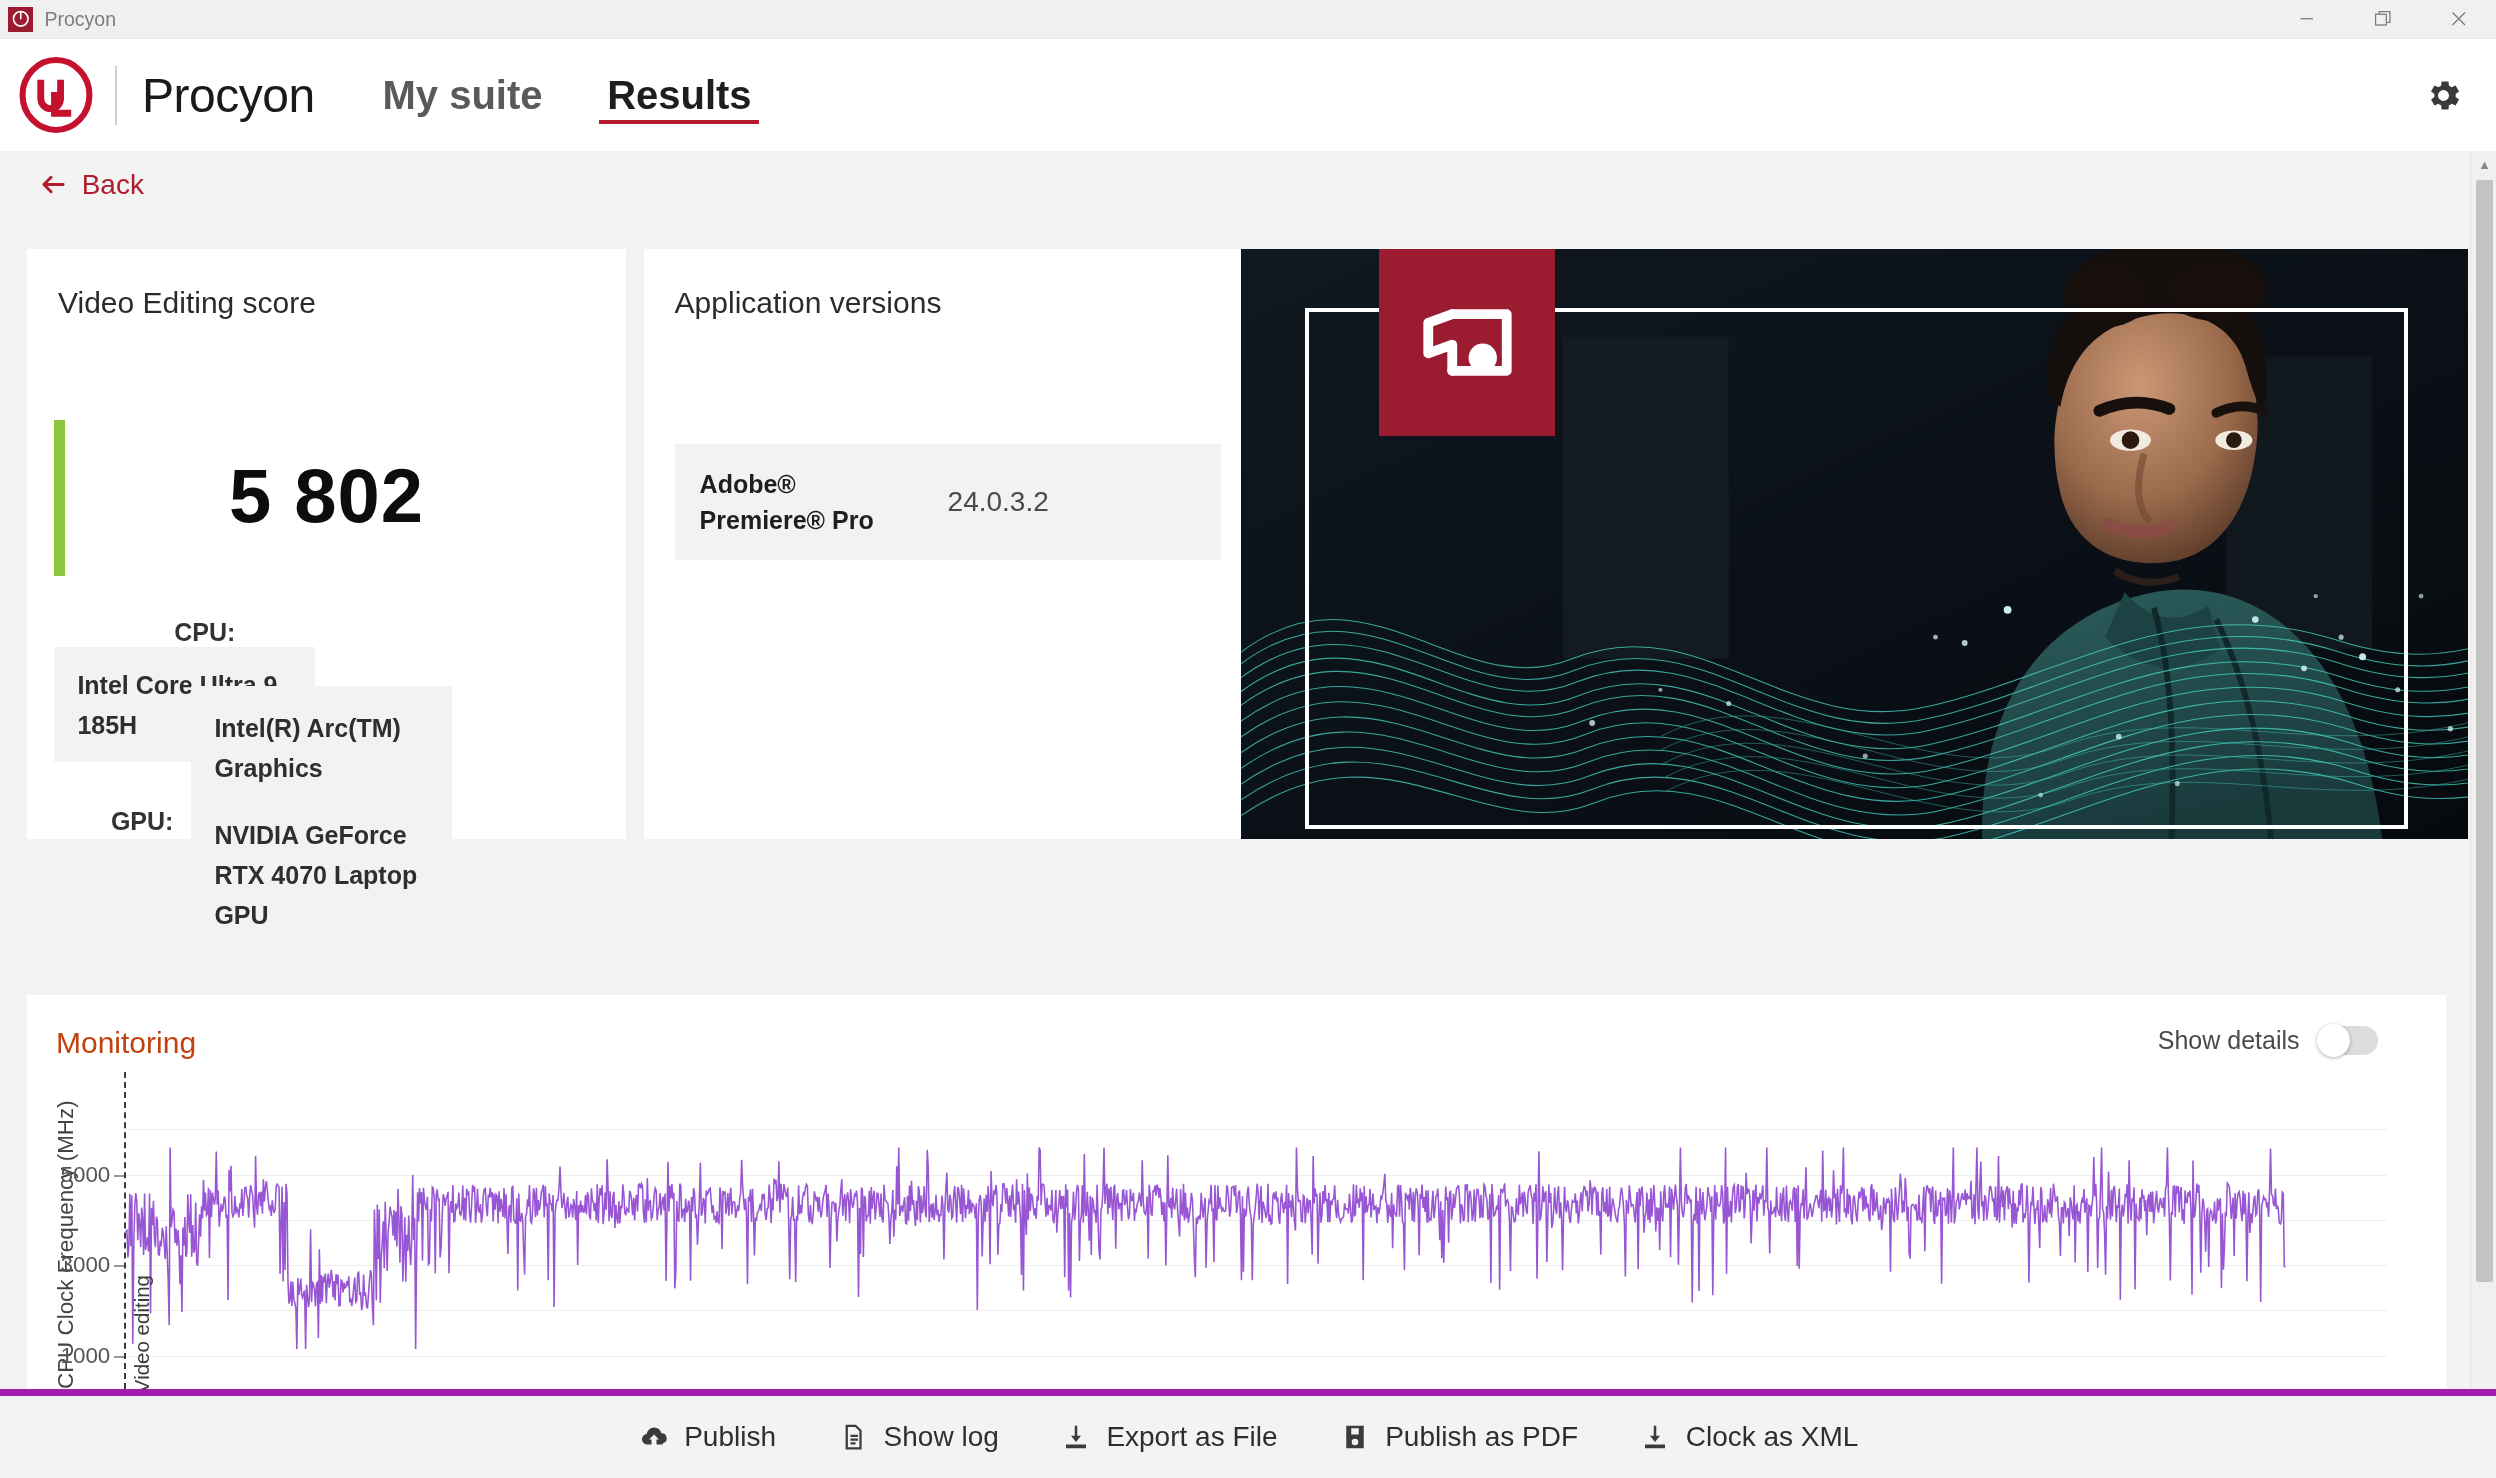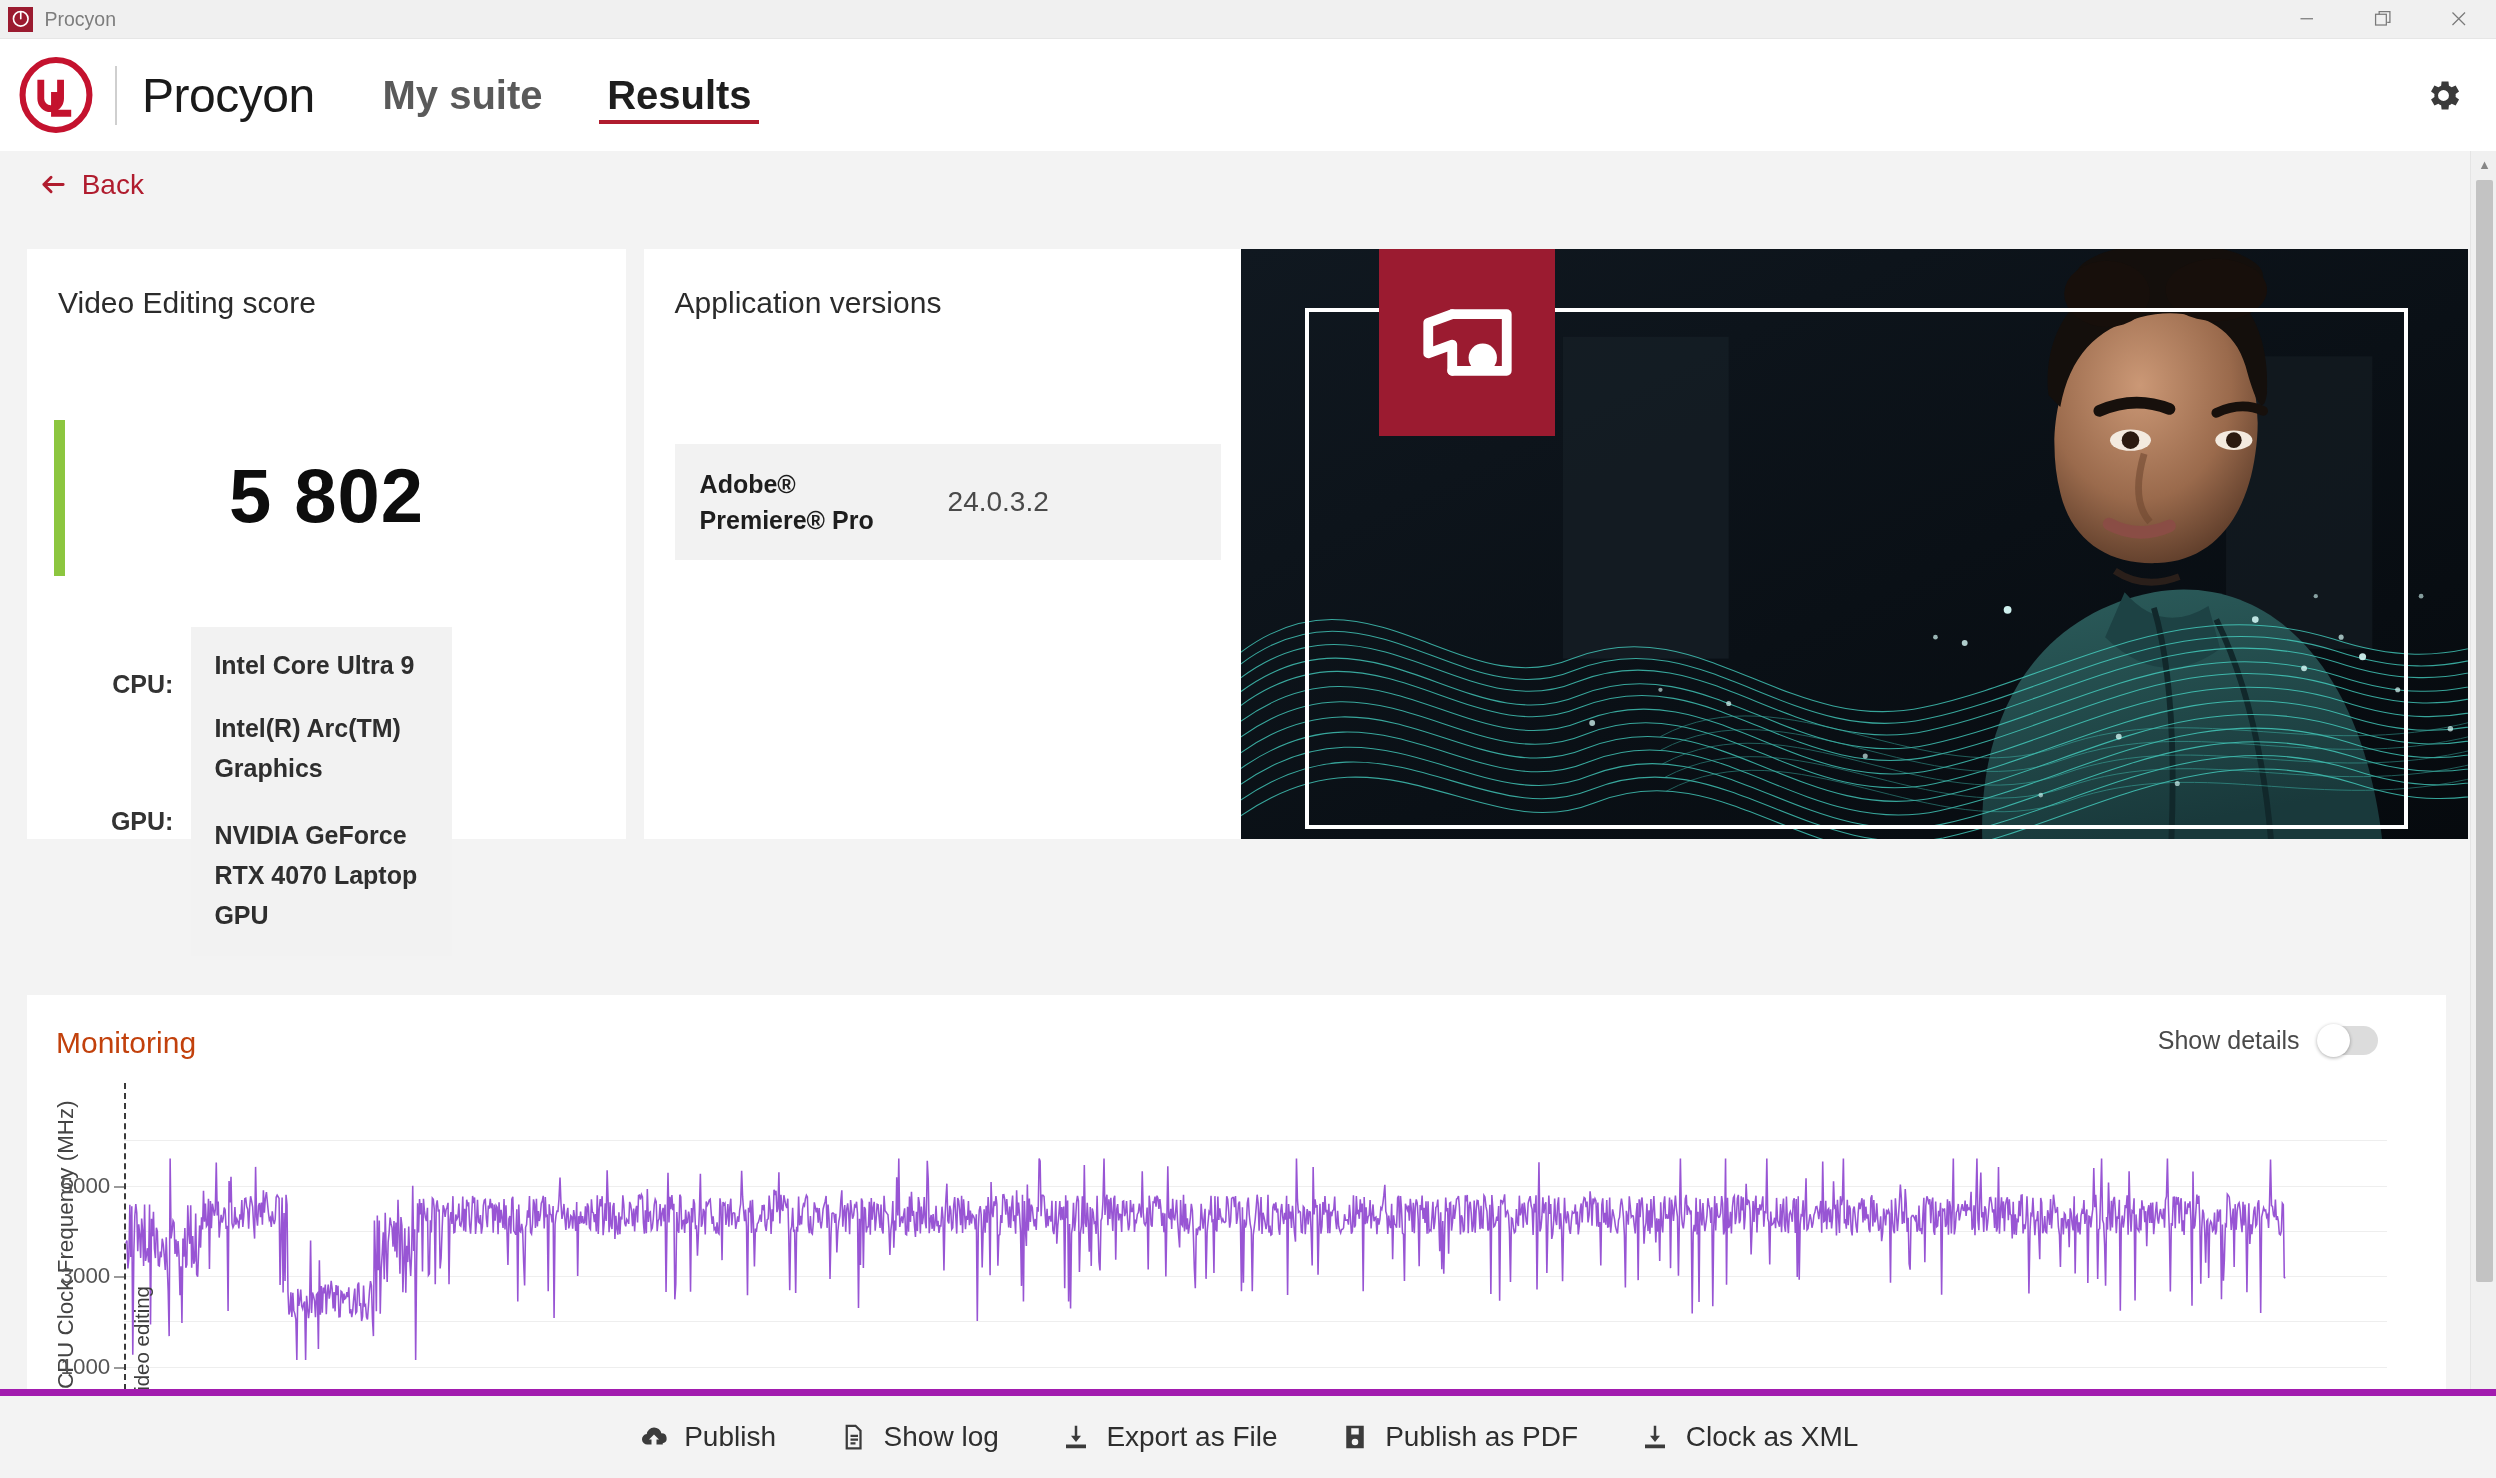--- a/index.html
+++ b/index.html
@@ -106,21 +106,21 @@
 
   .spec-row { position: absolute; display: flex; align-items: center; }
   .spec-label {
     width: 137px; text-align: right; font-size: 25px; font-weight: bold; color: #333;
     padding-right: 17.6px;
   }
   .spec-value {
     background: #f2f2f2; font-size: 25px; font-weight: bold; color: #2e2e2e;
     padding: 17.6px 23.4px; line-height: 1.6;
   }
-  .spec-cpu { top: 378px; left: 27px; }
+  .spec-cpu { top: 369px; left: 27px; flex-direction: column; }
   .spec-cpu .spec-value { width: 261px; }
   .spec-gpu { top: 437px; left: 27px; }
   .spec-gpu .spec-value { width: 261px; padding: 21.5px 23.4px; }
   .spec-gpu .spec-value div + div { margin-top: 27px; }
 
   .ver-row {
     position: absolute; top: 195px; left: 31px; width: 546px; background: #f2f2f2;
     display: flex; align-items: center; padding: 21.5px 0;
   }
   .ver-name {
@@ -165,21 +165,21 @@
   }
 
   .chart { position: absolute; top: 84px; left: 29px; width: 2360px; height: 371px; }
   .ylabel {
     position: absolute; left: -4.9px; top: 0; height: 332px; width: 29px;
     writing-mode: vertical-rl; transform: rotate(180deg);
     display: flex; align-items: center; justify-content: center;
     font-size: 22.4px; color: #444;
   }
   .plot {
-    position: absolute; left: 68px; top: 16px; width: 2263px; height: 317px;
+    position: absolute; left: 68px; top: 5px; width: 2263px; height: 317px;
     border-bottom: 2px solid #c2410c;
   }
   .ytick {
     position: absolute; right: 100%; margin-right: 13.7px; font-size: 22.4px; color: #555;
     transform: translateY(-50%); white-space: nowrap;
   }
   .ytick::after {
     content: ""; position: absolute; right: -13.7px; top: 50%; width: 9.8px; height: 2px;
     background: #9a9a9a;
   }

